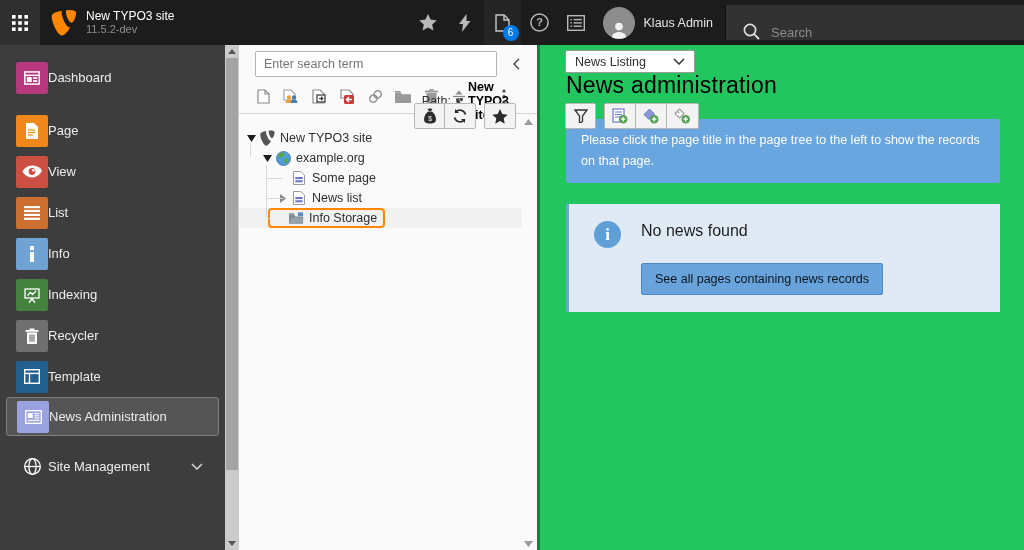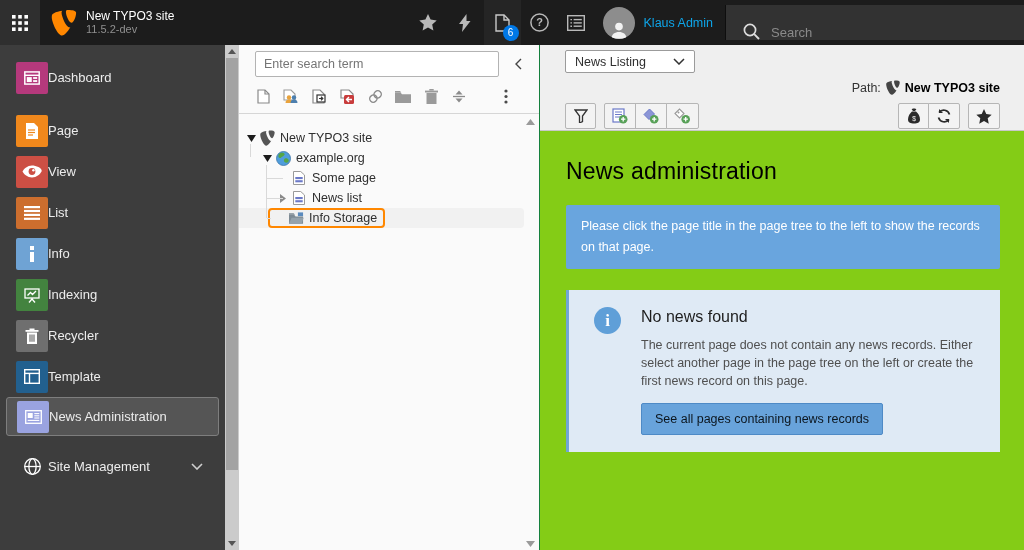--- a/index.html
+++ b/index.html
@@ -8,60 +8,60 @@
 
 .topbar{height:45px;background:#1c1c1c;display:flex;align-items:center}
 .tb-toggle{width:40px;height:45px;background:#2f2f2f;display:flex;align-items:center;justify-content:center;cursor:pointer}
 .tb-brand{display:flex;align-items:center;padding:0 10px 0 11px;gap:9px;height:45px}
 .tb-title{color:#fff;font-size:12px;line-height:14px}
 .tb-version{color:#8f8f8f;font-size:11px;line-height:13px}
 .tb-spacer{flex:1}
 .tb-item{width:37px;height:45px;display:flex;align-items:center;justify-content:center;position:relative;color:#bdbdbd}
 .tb-item.active{background:#252525}
 .badge{position:absolute;bottom:4px;left:19px;background:#0078e6;color:#fff;font-size:10px;width:16px;height:16px;line-height:16px;border-radius:50%;text-align:center}
-.tb-user{display:flex;align-items:center;gap:9px;padding:0 12px 0 8px;height:45px;color:#0ea5e9;font-size:12.5px}
+.tb-user{display:flex;align-items:center;gap:9px;padding:0 12px 0 8px;height:45px;color:#e5e5e5;font-size:12.5px}
 .avatar{width:32px;height:32px;border-radius:50%;background:#8d8d8d;overflow:hidden;display:flex;align-items:flex-end;justify-content:center}
 .tb-search{width:299px;height:35px;background:#323232;display:flex;align-items:flex-end;gap:11px;padding-left:17px;border-left:1px solid #0e0e0e}
 .tb-search input{background:transparent;border:none;outline:none;color:#ddd;font-size:13px;width:200px;font-family:"Liberation Sans",sans-serif}
 .tb-search input::placeholder{color:#8a8a8a}
 
 .main{display:flex;height:505px}
 
 .modulemenu{width:225px;background:#3d3d3d;padding-top:12px;overflow:hidden}
 .mm-gap1{height:12px}
 .mm-gap2{height:10px}
 .mm-item{height:41px;display:flex;align-items:center;padding-left:16px;color:#ececec;font-size:13px;cursor:pointer}
 .mm-icon{width:32px;height:32px;border-radius:2px;display:flex;align-items:center;justify-content:center;flex:none}
 .mm-item.selected{background:#555;border:1px solid #7e7e7e;border-radius:3px;margin:0 6px;padding-left:10px;height:39px}
 .mm-chevron{margin-left:auto;margin-right:22px;color:#cfcfcf}
 
 .mm-scroll{width:14px;background:#cbcbcb;position:relative}
 .mm-scroll .arrow{position:absolute;left:0;width:14px;height:13px;display:flex;align-items:center;justify-content:center}
 .mm-thumb{position:absolute;left:1px;top:13px;width:12px;height:412px;background:#a3a3a3}
 
-.nav{width:301px;background:#fafafa;border-right:1px solid #15803d;position:relative}
+.nav{width:301px;background:#fafafa;border-right:3px solid #15803d;position:relative}
 .nav-top{display:flex;align-items:center;padding:6px 12px 6px 16px;gap:10px}
 .tree-search{flex:1;height:26px;border:1px solid #b3b3b3;border-radius:2px;background:#fff;padding:0 8px;font-size:12.5px;color:#333;outline:none;font-family:"Liberation Sans",sans-serif}
 .tree-search::placeholder{color:#757575}
 .collapse-btn{width:18px;height:22px;display:flex;align-items:center;justify-content:center;color:#444}
 .tree-toolbar{display:flex;align-items:center;gap:12px;padding:5px 16px 9px;border-bottom:1px solid #d6d6d6}
 .tt-icon{width:16px;height:16px;display:flex;align-items:center;justify-content:center}
 .tt-kebab{margin-left:auto;margin-right:9px}
 .tree{position:relative;padding-top:14px;font-size:12.5px;color:#2f2f2f}
 .t-row{height:20px;display:flex;align-items:center}
 .t-exp{width:16px;display:flex;align-items:center;justify-content:center;flex:none}
 .t-icon{width:16px;height:16px;margin-right:5px;flex:none;display:flex;align-items:center;justify-content:center}
 .t-label{white-space:nowrap}
 .t-row.selected{background:#f1f1f1;border-radius:0 4px 4px 0;margin-right:15px}
 .t-pill{display:flex;align-items:center;border:2px solid #ff8700;border-radius:4px;height:20px;padding:0 6px 0 18px;background:#fff0}
 .guide{position:absolute;background:#d9d9d9}
 .tree-up{position:absolute;right:4px;top:74px}
 .tree-down{position:absolute;right:4px;bottom:3px}
 
-.content{flex:1;display:flex;flex-direction:column;background:#84cc16}
+.content{flex:1;display:flex;flex-direction:row;background:#22c55e}
 .docheader{height:86px;background:#efefef;border-bottom:1px solid #c8c8c8;position:relative;flex:none}
 .dh-select{position:absolute;left:25px;top:5px;width:130px;height:23px;background:#fff;border:1px solid #9b9b9b;border-radius:2px;display:flex;align-items:center;padding:0 9px;font-size:12.5px;color:#2f2f2f}
 .dh-select svg{margin-left:auto}
 .dh-path{position:absolute;right:24px;top:35px;display:flex;align-items:center;gap:5px;font-size:12.5px;color:#333}
 .dh-path b{color:#000}
 .dh-btns-l{position:absolute;left:25px;top:58px;display:flex;gap:8px}
 .dh-btns-r{position:absolute;right:24px;top:58px;display:flex;gap:8px}
 .btngroup{display:flex}
 .btn{height:26px;min-width:31px;padding:0 7px;background:#f3f3f3;border:1px solid #b6b6b6;display:flex;align-items:center;justify-content:center}
 .btngroup .btn+.btn{margin-left:-1px}
@@ -543,19 +543,18 @@
         </span>
       </div>
     </div>
     <div class="module-body">
       <h1>News administration</h1>
       <div class="alert-info">Please click the page title in the page tree to the left to show the records on that page.</div>
       <div class="callout">
         <span class="co-icon">i</span>
         <div>
           <div class="co-title">No news found</div>
-          <div class="co-text">The current page does not contain any news records. Either select another page in the page tree on the left or create the first news record on this page.</div>
           <span class="co-btn">See all pages containing news records</span>
         </div>
       </div>
     </div>
   </div>
 </div>
 
 </body></html>

